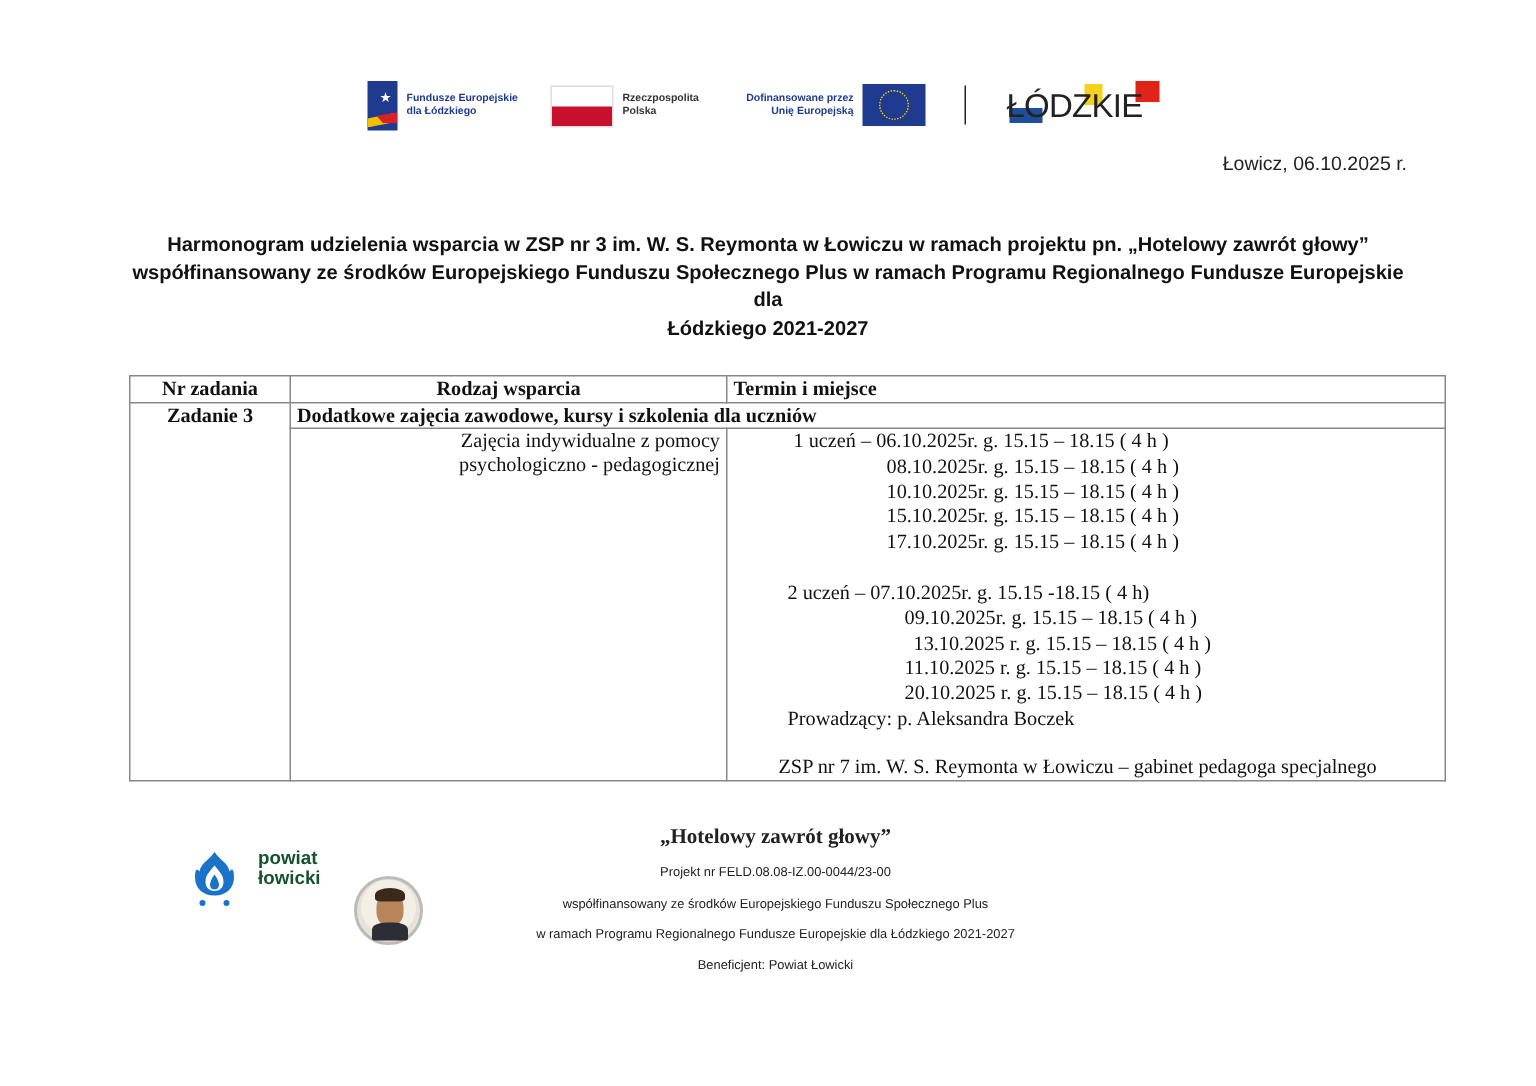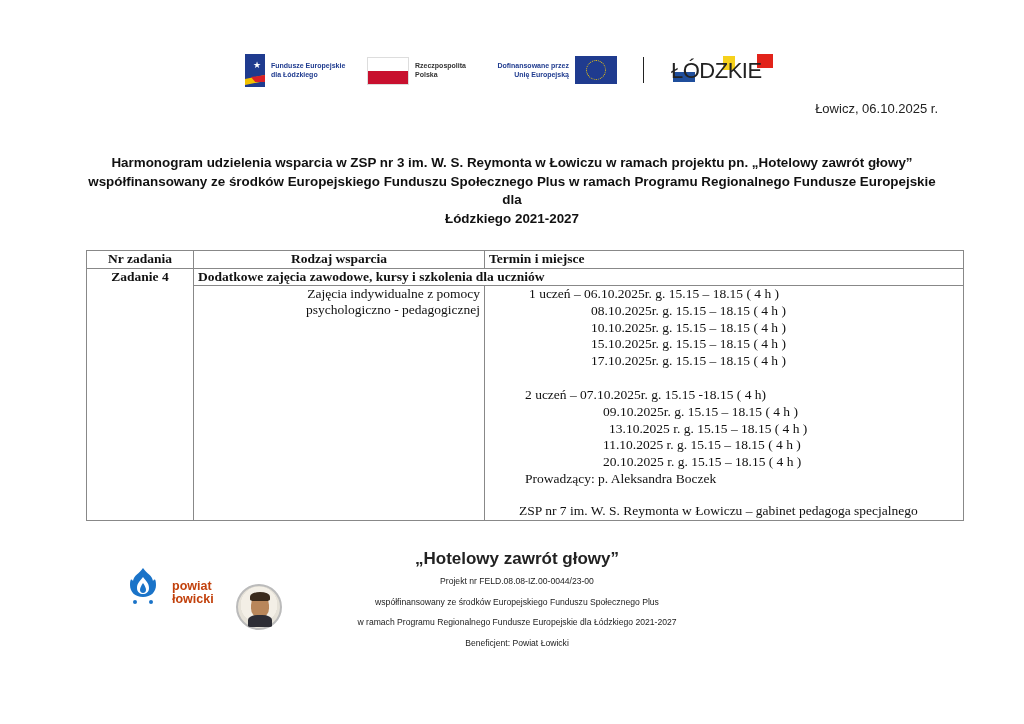--- a/index.html
+++ b/index.html
@@ -50,28 +50,28 @@
   .row-task td { font-weight:bold; height:16px; line-height:16px; }
   .row-task .c1 { text-align:center; }
   .type-cell { padding-left:38px !important; line-height:16px;text-align:right; }
   .sched-cell { height:232px; line-height:16.8px; }
   .gap { height:17px; }
   .place { display:block; margin-top:15px; }
 
   
   .powiat { position:absolute; left:128px; top:566px; width:90px; height:42px; }
   .pw-flame { position:absolute; left:0; top:0; width:30px; height:40px; }
-  .pw-text { position:absolute; left:44px; top:14px; color:#c2410c; font-weight:bold; font-size:12.5px; line-height:13px; }
+  .pw-text { position:absolute; left:44px; top:0; color:#14532d; font-weight:bold; font-size:12.5px; line-height:13px; }
   .medal { position:absolute; left:236px; top:584px; width:46px; height:46px; border-radius:50%; border:2px solid #bbb; background:radial-gradient(circle at 50% 45%, #f3efe6 0 58%, #e6e2d8 59% 100%); box-sizing:border-box; }
   .medal .face { position:absolute; left:13px; top:9px; width:18px; height:22px; border-radius:45% 45% 40% 40%; background:#b8865a; }
   .medal .hair { position:absolute; left:12px; top:6px; width:20px; height:9px; border-radius:50% 50% 20% 20%; background:#3a2a1c; }
   .medal .coat { position:absolute; left:10px; top:29px; width:24px; height:12px; border-radius:40% 40% 10% 10%; background:#2d2d35; }
 
   .footer { position:absolute; left:290px; width:454px; top:550px; text-align:center; color:#222; }
-  .f-title { font-family:Liberation Sans, sans-serif; font-weight:bold; font-size:17px; line-height:18px; }
+  .f-title { font-family:Liberation Serif, serif; font-weight:bold; font-size:14px; line-height:18px; }
   .f-line { font-size:8.6px; line-height:9px; margin-top:11.7px; }
   .f-line.first { margin-top:9px; }
 </style>
 </head>
 <body>
 
 <div class="logos">
   <div class="logo fe-logo">
     <div class="fe-mark">
       <div class="y"></div>
@@ -125,21 +125,21 @@
 
 <table class="sched">
   <tbody>
       <tr>
     <th class="c1">Nr zadania</th>
     <th class="c2">Rodzaj wsparcia</th>
     <th class="c3">Termin i miejsce</th>
   </tr>
   <tr class="row-task">
     <td class="c1" rowspan="2">
-      <span>Zadanie 4</span>
+      <span>Zadanie 3</span>
     </td>
     <td colspan="2" class="c3">Dodatkowe zajęcia zawodowe, kursy i szkolenia dla uczniów</td>
   </tr>
   <tr>
     <td class="c2 type-cell">
       <div>Zajęcia indywidualne z pomocy</div>
       <div>psychologiczno - pedagogicznej</div>
     </td>
     <td class="c3 sched-cell">
       <div style="padding-left:40px;">

